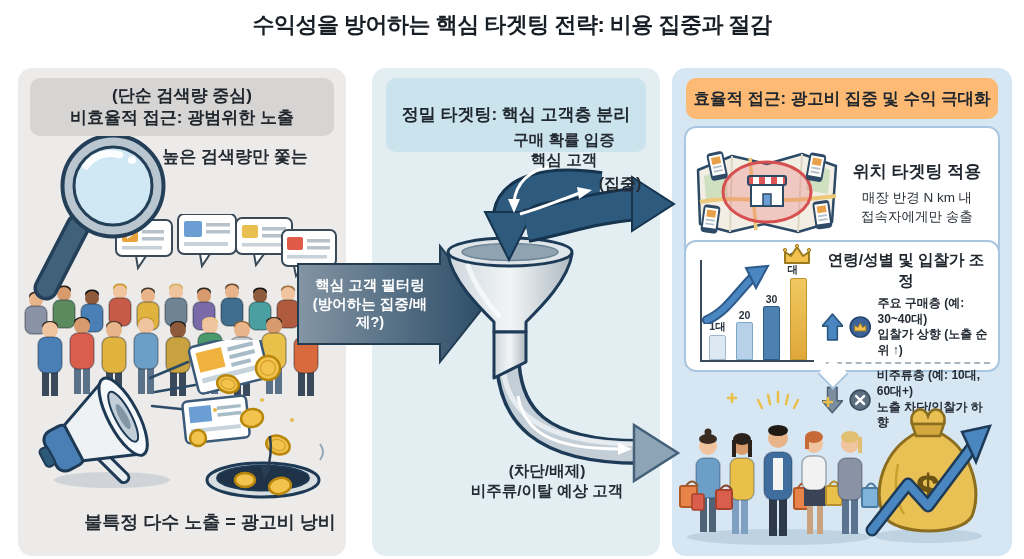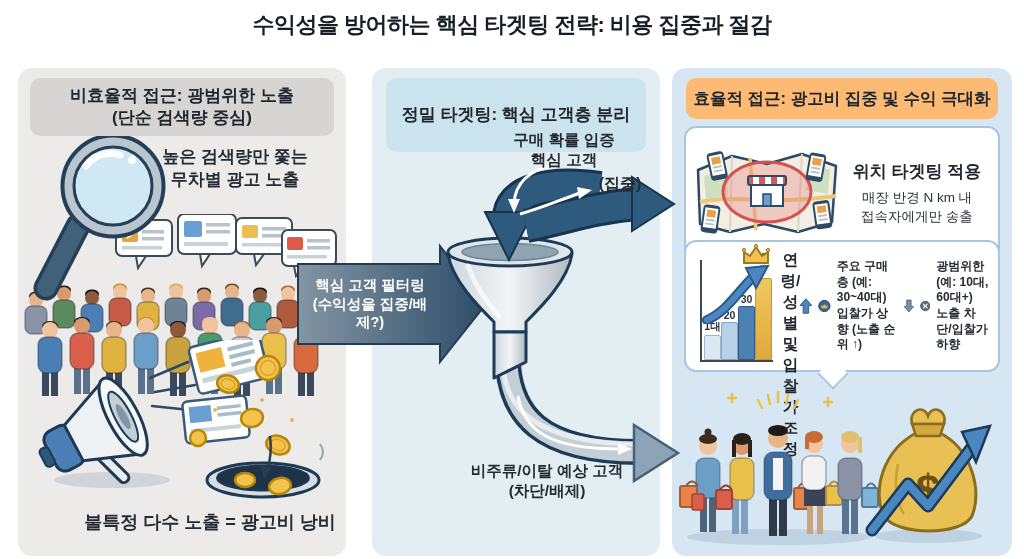--- a/index.html
+++ b/index.html
@@ -45,56 +45,55 @@
   .barwrap{display:flex;flex-direction:column;align-items:center;justify-content:flex-end;
            height:100%;width:22px;}
   .barlabel{font-size:10.5px;font-weight:800;color:#2a3440;margin-bottom:1px;}
   .bar{width:17px;border-radius:2px 2px 0 0;flex-shrink:0;box-sizing:border-box;}
   .bar0{background:#dce9f2;border:1.5px solid #9fb8cc;}
   .bar1{background:#b7d2e8;border:1.5px solid #7fa6c4;}
   .bar2{background:#4d82b0;border:1.5px solid #2d5a8a;}
   .bar3{background:linear-gradient(180deg,#f0c860,#e0a83a);border:1.5px solid #c0962e;}
   .trend{position:absolute;left:0px;top:4px;}
   .crown-big{position:absolute;right:2px;top:-16px;}
-  .card2-right{flex:1;display:flex;flex-direction:row;padding-left:6px;}
+  .card2-right{flex:1;display:flex;flex-direction:column;padding-left:6px;}
   .card2-title{font-size:15.5px;font-weight:800;text-align:center;margin:2px 0 4px 0;}
   .bid-row{display:flex;align-items:center;gap:6px;}
   .bid-text{font-size:12px;font-weight:800;line-height:1.3;color:#242b33;}
   .dash{border-top:2px dashed #a9b6c0;margin:4px 0 4px 4px;}
   .tail{position:absolute;left:150px;top:295px;width:20px;height:20px;background:#ffffff;
         border-right:2px solid #a9c6e0;border-bottom:2px solid #a9c6e0;
         transform:rotate(45deg);z-index:5;}
   .reward-scene{position:absolute;left:4px;top:306px;z-index:4;}
 </style>
 </head>
 <body>
 
 <div class="stage">
 
   <div class="title">수익성을 방어하는 핵심 타겟팅 전략: 비용 집중과 절감</div>
 
   <section class="panel panel-left">
     <div class="phead phead-left">
+      <div>(단순 검색량 중심)</div>
       <div>비효율적 접근: 광범위한 노출</div>
-      <div>(단순 검색량 중심)</div>
     </div>
 
     <svg class="magnifier" width="150" height="230" viewBox="0 0 150 230">
       <path d="M 50,100 L 18,162" stroke="#243f58" stroke-width="25" stroke-linecap="round" fill="none"></path>
       <path d="M 50,100 L 18,162" stroke="#41607a" stroke-width="18" stroke-linecap="round" fill="none"></path>
       <circle cx="85" cy="60" r="50" fill="none" stroke="#243f58" stroke-width="5"></circle>
       <circle cx="85" cy="60" r="44" fill="none" stroke="#b9c6cf" stroke-width="9"></circle>
       <circle cx="85" cy="60" r="39" fill="#cfe8f4" stroke="#243f58" stroke-width="3"></circle>
       <path d="M 58,40 C 66,29 80,25 92,29" stroke="#ffffff" stroke-width="7" stroke-linecap="round" fill="none" opacity="0.9"></path>
       <circle cx="104" cy="34" r="4" fill="#ffffff" opacity="0.9"></circle>
     </svg>
 
     <div class="txt cap-left">
       <div>높은 검색량만 쫓는</div>
-      <div>무차별 광고 노출</div>
     </div>
 
     <svg class="crowd" width="324" height="185" viewBox="0 0 324 185">
       <g transform="translate(96,6)">
         <rect x="0" y="0" width="56" height="36" rx="6" fill="#ffffff" stroke="#3a4a58" stroke-width="2"></rect>
         <polygon points="20,36 30,36 22,48" fill="#ffffff" stroke="#3a4a58" stroke-width="2"></polygon>
         <rect x="6" y="8" width="16" height="14" rx="2" fill="#e8a23e"></rect>
         <polygon points="11,11 11,19 17,15" fill="#ffffff"></polygon>
         <rect x="26" y="10" width="22" height="3.5" fill="#b8c2ca"></rect>
         <rect x="26" y="17" width="22" height="3.5" fill="#b8c2ca"></rect>
@@ -272,22 +271,22 @@
   </section>
 
   <section class="panel panel-mid">
     <div class="phead phead-mid">정밀 타겟팅: 핵심 고객층 분리</div>
     <div class="txt mid-top">
       <div>구매 확률 입증</div>
       <div>핵심 고객</div>
     </div>
     <div class="txt mid-focus">(집중)</div>
     <div class="txt mid-bottom">
+      <div>(차단/배제)</div>
       <div>비주류/이탈 예상 고객</div>
-      <div>(차단/배제)</div>
     </div>
   </section>
 
   <section class="panel panel-right">
     <div class="phead phead-right">효율적 접근: 광고비 집중 및 수익 극대화</div>
 
     <div class="card card1">
       <svg width="150" height="94" viewBox="0 0 150 94">
         <polygon points="6,24 40,10 75,18 110,8 144,20 140,76 106,86 72,78 38,86 8,78" fill="#f2eee4" stroke="#2a4a66" stroke-width="2.5" stroke-linejoin="round"></polygon>
         <polygon points="12,30 34,24 36,50 14,54" fill="#cfe0c0"></polygon>
@@ -393,21 +392,21 @@
         <div class="dash"></div>
         <div class="bid-row">
           <svg width="26" height="32" viewBox="0 0 26 32">
             <polygon points="13,32 26,17 19,17 19,0 7,0 7,17 0,17" fill="#7b8ea0" stroke="#4e6275" stroke-width="2" stroke-linejoin="round"></polygon>
           </svg>
           <svg width="28" height="28" viewBox="0 0 28 28">
             <circle cx="14" cy="14" r="12.5" fill="#5c7082" stroke="#394a5a" stroke-width="2"></circle>
             <path d="M 9,9 L 19,19 M 19,9 L 9,19" stroke="#ffffff" stroke-width="3" stroke-linecap="round"></path>
           </svg>
           <div class="bid-text">
-            <div>광범위한 (예: 10대, 60대+)</div>
+            <div>비주류층 (예: 10대, 60대+)</div>
             <div>노출 차단/입찰가 하향</div>
           </div>
         </div>
       </div>
     </div>
     <div class="tail"></div>
 
     <svg class="reward-scene" width="332" height="180" viewBox="0 0 332 180">
       <ellipse cx="103" cy="163" rx="92" ry="8" fill="#b9cddd" opacity="0.8"></ellipse>
       <ellipse cx="252" cy="162" rx="54" ry="7" fill="#b9cddd" opacity="0.8"></ellipse>
@@ -528,16 +527,16 @@
       <polygon points="632,177 632,231 674,204" fill="#2e5a7d" stroke="#17344f" stroke-width="2"></polygon>
       <path d="M 552,166 C 528,170 516,184 514,202" stroke="#ffffff" stroke-width="3" fill="none"></path>
       <polygon points="508,199 520,199 514,213" fill="#ffffff"></polygon>
       <path d="M 520,214 C 542,208 560,200 580,193" stroke="#ffffff" stroke-width="3" fill="none"></path>
       <polygon points="577,187 579,199 592,190" fill="#ffffff"></polygon>
     </g>
   </svg>
 
   <div class="filter-text">
     <div>핵심 고객 필터링</div>
-    <div>(수익성을 집중/배제?)</div>
+    <div>(방어하는 집중/배제?)</div>
   </div>
 
 </div>
 
 </body></html>

